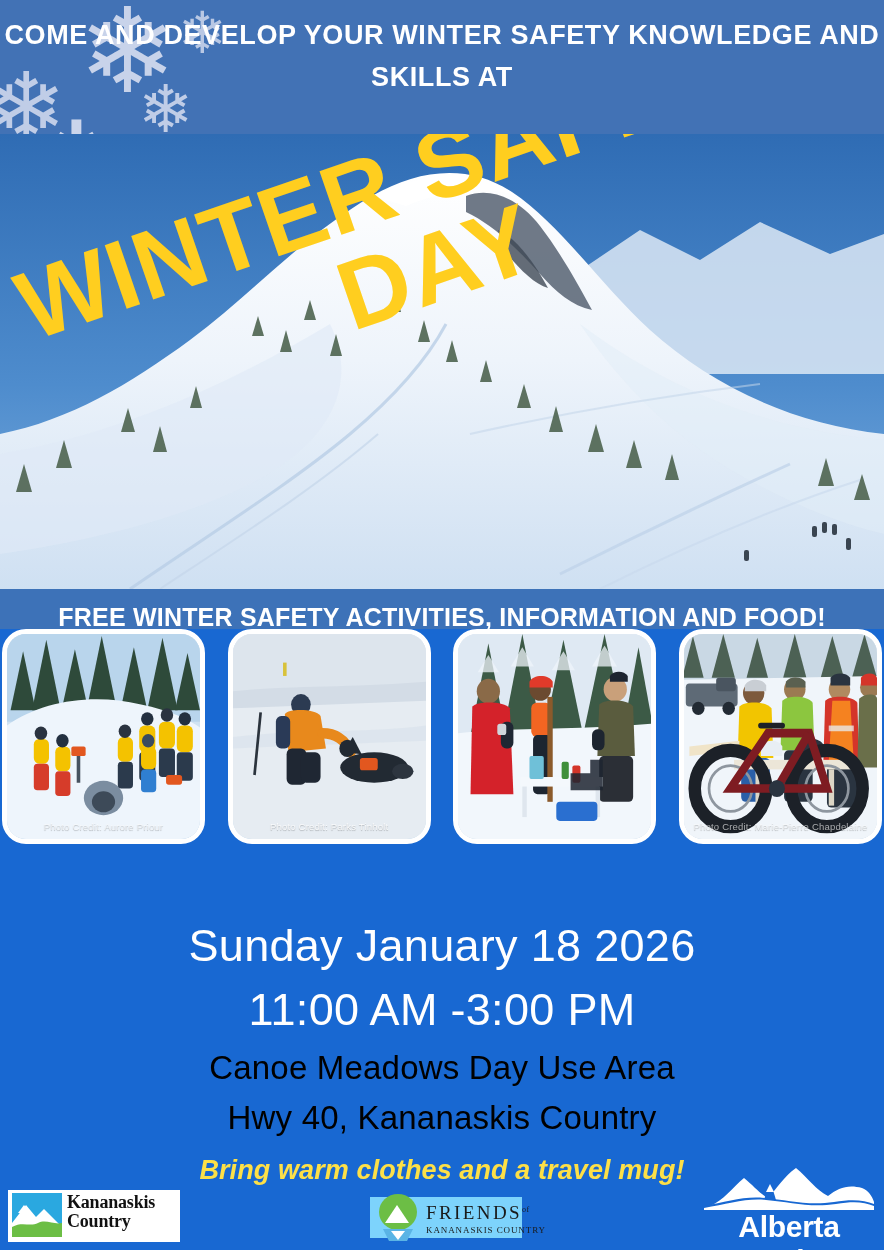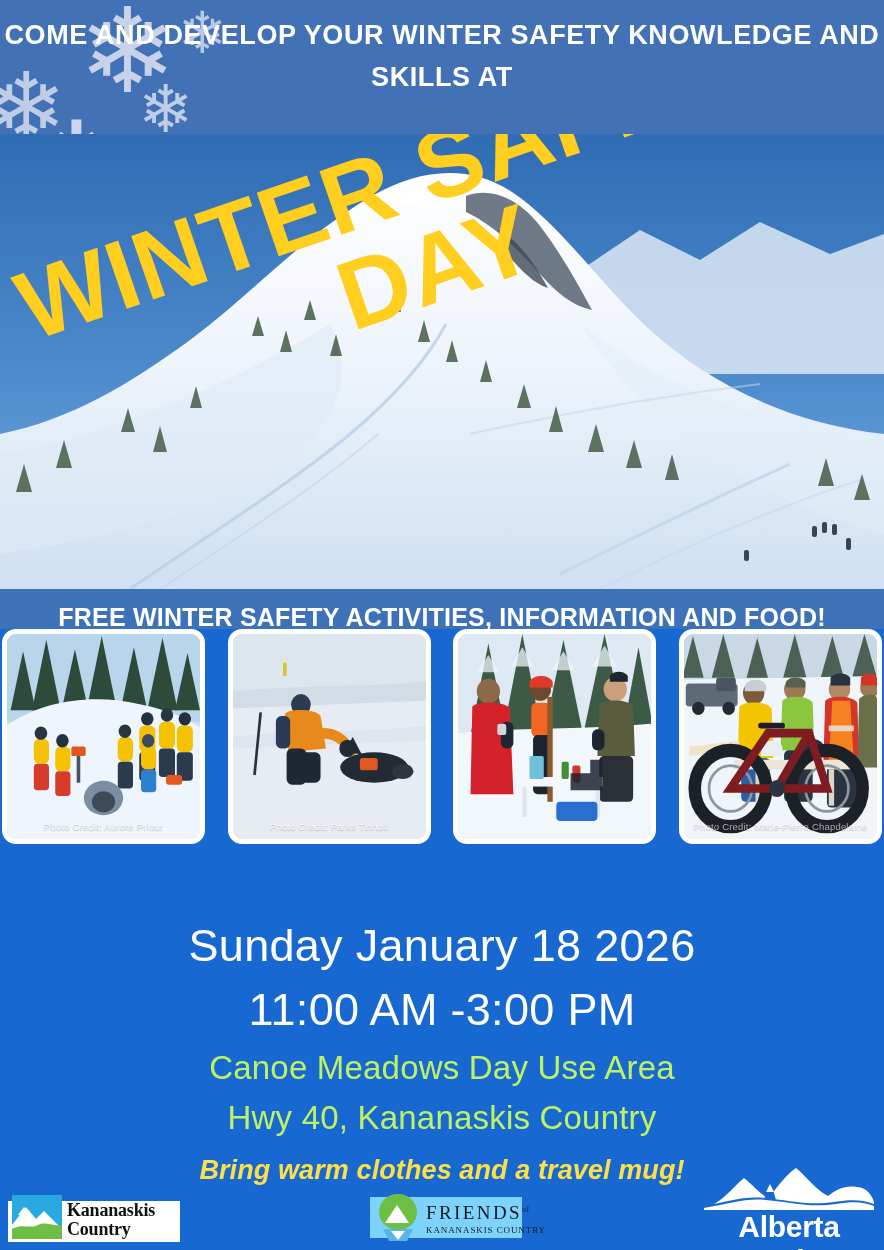--- a/index.html
+++ b/index.html
@@ -93,21 +93,21 @@
     width: 884px; height: 222px;
     background: #1868d2;
     display: flex;
     justify-content: space-between;
     padding: 0 2px;
   }
   .thumb {
     position: relative;
     width: 203px; height: 215px;
     border: 5px solid #ffffff;
-    border-radius: 14px;
+    border-radius: 24px;
     overflow: hidden;
     background: #c8dcee;
   }
   .thumb svg { position: absolute; left: 0; top: 0; width: 100%; height: 100%; }
   .thumb-credit {
     position: absolute; left: 0; bottom: 7px; width: 100%;
     text-align: center;
     color: rgba(255,255,255,0.82);
     font-size: 9.5px;
     letter-spacing: 0.2px;
@@ -125,38 +125,38 @@
   }
   .line-date {
     color: #ffffff; font-size: 45px; font-weight: 400;
     line-height: 62px; letter-spacing: 0.3px; margin-top: 40px;
   }
   .line-time {
     color: #ffffff; font-size: 45px; font-weight: 400;
     line-height: 66px; letter-spacing: 0.3px;
   }
   .line-venue, .line-address {
-    color: #bef264; font-size: 33px; font-weight: 400;
+    color: #000000; font-size: 33px; font-weight: 400;
     line-height: 50px; letter-spacing: 0.2px;
   }
   .line-note {
     color: #fde047; font-size: 27px; font-style: italic; font-weight: 700;
     line-height: 46px; margin-top: 4px; letter-spacing: 0.1px;
   }
 
   
   .logos {
     position: absolute; left: 0; bottom: 0;
     width: 884px; height: 90px;
   }
   .logo-kan {
     position: absolute; left: 8px; bottom: 8px;
-    width: 172px; height: 41px;
+    width: 172px; height: 52px;
     background: #ffffff;
-    display: flex; align-items: flex-end;
+    display: flex; align-items: flex-start;
     padding: 3px 4px;
   }
   .kan-mark { width: 50px; height: 44px; flex: 0 0 50px; }
   .kan-word {
     font-family: "Liberation Serif", serif;
     color: #111111;
     font-size: 18px;
     font-weight: 700;
     line-height: 19px;
     margin-left: 5px;

